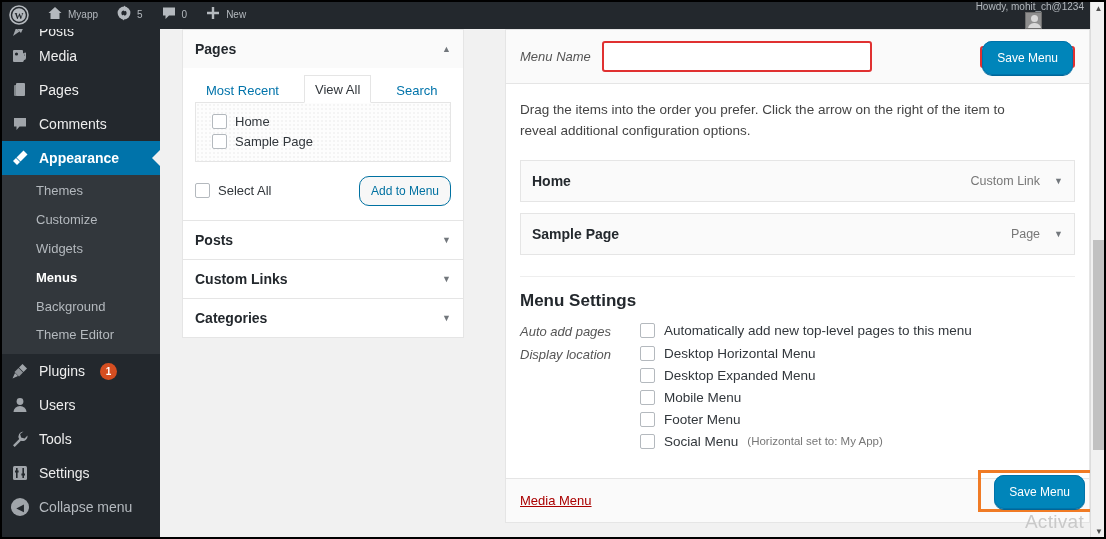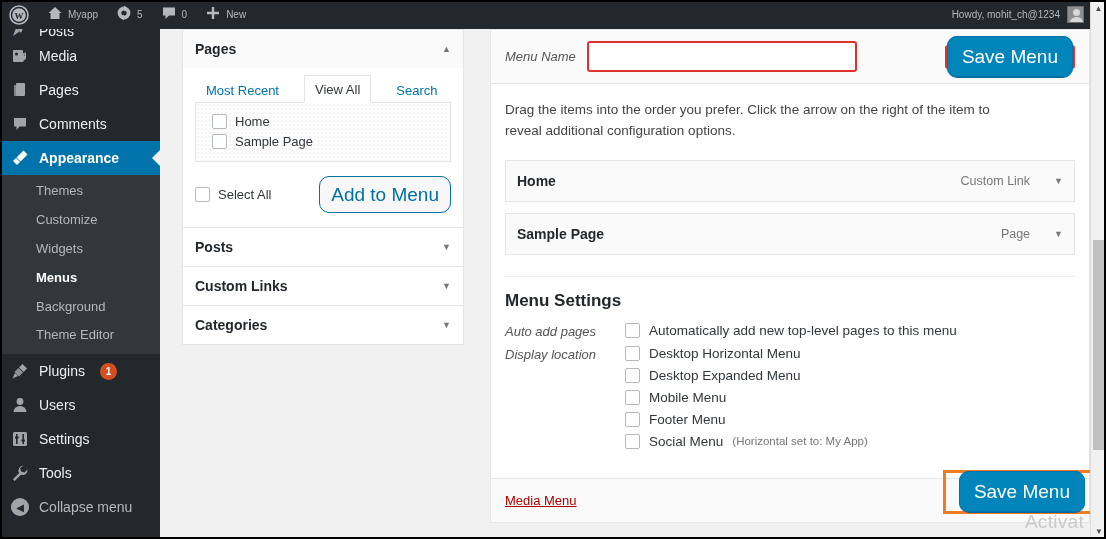--- a/index.html
+++ b/index.html
@@ -11,21 +11,21 @@
   }
   #app { position: relative; width: 1106px; height: 539px; background:#f1f1f1; }
 
   
   .adminbar {
     position: absolute; top: 0; left: 0; width: 1090px; height: 29px;
     background: #23282d; color: #b4b9be;
     display: flex; align-items: center; font-size: 13px; z-index: 40;
   }
   .ab-item { display:flex; align-items:center; height:29px; padding:0 9px; gap:5px; color:#b4b9be; cursor:pointer; white-space:nowrap; }
-  .ab-right { margin-left:auto; display:flex; align-items:center; padding-right:6px; }
+  .ab-right { margin-left:auto; display:flex; align-items:center; padding-right:6px;flex-direction:column; }
   .ab-label { font-size:10px; }
   .avatar {
     width:17px; height:17px; margin-left:7px; background:#8f8f8f;
     display:inline-block; position:relative; border:1px solid #6d6d6d; overflow:hidden;
   }
   .avatar::before { content:""; position:absolute; left:5px; top:2px; width:7px; height:7px; border-radius:50%; background:#d8d8d8; }
   .avatar::after { content:""; position:absolute; left:2px; top:10px; width:13px; height:8px; border-radius:6px 6px 0 0; background:#d8d8d8; }
   .wp-logo { width:20px; height:20px; }
   .icn { display:inline-block; vertical-align:middle; }
 
@@ -90,48 +90,48 @@
     border:1px solid #e5e5e5; background:#fdfdfd; padding:9px 10px; min-height:60px;
     background-image: radial-gradient(#f4f4f4 1px, transparent 1px); background-size:4px 4px;
   }
   .chk-row { display:flex; align-items:center; gap:8px; padding:2px 0 3px 6px; font-size:13px; color:#32373c; }
   .cbx {
     width:15px; height:15px; border:1px solid #b4b9be; background:#fff; border-radius:2px;
     flex:none; cursor:pointer;
   }
   .panel-actions { display:flex; align-items:center; justify-content:space-between; padding-top:14px; }
   .btn {
-    font-size:19px; line-height:1; padding:8px 11px; border-radius:10px; cursor:pointer; white-space:nowrap;
+    font-size:12px; line-height:1; padding:8px 11px; border-radius:10px; cursor:pointer; white-space:nowrap;
   }
   .btn-secondary { background:#f7f7f7; border:1px solid #0071a1; color:#0071a1; }
   .btn-primary { background:#0085ba; border:1px solid #0073aa; color:#fff; box-shadow:0 1px 0 #006799; }
 
   
-  .right-col { position:absolute; left:330px; top:0; right:0px; }
+  .right-col { position:absolute; left:345px; top:0; right:0px; }
   .menu-box { background:#fff; border:1px solid #e5e5e5; }
   .menu-name-row {
     display:flex; align-items:center; padding:11px 14px; background:#fafafa; border-bottom:1px solid #e5e5e5;
   }
   .menu-name-label { font-style:italic; font-size:13px; color:#555; width:82px; flex:none; }
   .menu-name-input {
     flex:1; max-width:270px; height:31px; border:2px solid #e03131; border-radius:3px; background:#fff;
     padding:0 8px; font-size:14px; font-family:"Liberation Sans", sans-serif; outline:none;
   }
   .save-top-wrap { margin-left:auto; border:2px solid #e03131; border-radius:3px; padding:0; }
   .save-top { padding:9px 14px; }
   .helper {
     font-size:13.5px; color:#444; line-height:1.55; padding:16px 14px 14px 14px; max-width:530px;
   }
   .menu-rows { padding:4px 14px 10px 14px; }
   .menu-row {
     display:flex; align-items:center; justify-content:space-between;
     background:#fafafa; border:1px solid #e5e5e5; padding:12px 11px; margin-bottom:11px; cursor:move;
   }
   .menu-row-title { font-size:14px; font-weight:700; color:#23282d; }
-  .menu-row-right { display:flex; align-items:center; gap:24px; }
+  .menu-row-right { display:flex; align-items:center; gap:14px; }
   .menu-row-type { font-size:12.5px; color:#777; }
   .row-caret { color:#72777c; font-size:9px; }
   .settings-wrap { border-top:1px solid #eee; margin:0 14px; padding:14px 0 8px 0; }
   .settings-title { font-size:17px; font-weight:700; color:#23282d; margin-bottom:12px; }
   .setting-row { display:flex; align-items:flex-start; margin-bottom:7px; }
   .setting-label { font-style:italic; font-size:13px; color:#555; width:120px; flex:none; padding-top:1px; }
   .setting-options { display:flex; flex-direction:column; gap:7px; }
   .opt { display:flex; align-items:center; gap:9px; font-size:13.5px; color:#32373c; }
   .opt .note { color:#777; font-size:11.5px; }
   .footer-bar {
@@ -291,37 +291,37 @@
             <circle cx="9" cy="5.5" r="3.4" fill="currentColor"></circle>
             <path d="M2.5 16 a6.5 6 0 0 1 13 0 Z" fill="currentColor"></path>
           </svg>
       </span>
       <span>Users</span>
     </div>
 
     <div class="menu-item">
       <span class="menu-icon">
         <svg width="18" height="18" viewBox="0 0 18 18">
+            <path d="M12.5 1.5 a5 5 0 0 0 -4.3 7.6 L2 15.3 L3.7 17 L9.9 10.8 A5 5 0 0 0 16.5 5.5 L13.6 8.4 L10.1 7.4 L9.1 3.9 Z" fill="currentColor"></path>
+          </svg>
+      </span>
+      <span>Tools</span>
+    </div>
+
+    <div class="menu-item">
+      <span class="menu-icon">
+        <svg width="18" height="18" viewBox="0 0 18 18">
             <rect x="2" y="2" width="14" height="14" rx="1.5" fill="currentColor"></rect>
             <rect x="5" y="4" width="1.6" height="10" fill="#23282d"></rect>
             <rect x="4" y="6.5" width="3.6" height="2" fill="#23282d"></rect>
             <rect x="11.4" y="4" width="1.6" height="10" fill="#23282d"></rect>
             <rect x="10.4" y="9.5" width="3.6" height="2" fill="#23282d"></rect>
           </svg>
       </span>
       <span>Settings</span>
-    </div>
-
-    <div class="menu-item">
-      <span class="menu-icon">
-        <svg width="18" height="18" viewBox="0 0 18 18">
-            <path d="M12.5 1.5 a5 5 0 0 0 -4.3 7.6 L2 15.3 L3.7 17 L9.9 10.8 A5 5 0 0 0 16.5 5.5 L13.6 8.4 L10.1 7.4 L9.1 3.9 Z" fill="currentColor"></path>
-          </svg>
-      </span>
-      <span>Tools</span>
     </div>
 
     <div class="menu-item collapse-row">
       <span class="menu-icon">
         <span class="collapse-icon">◀</span>
       </span>
       <span>Collapse menu</span>
     </div>
   </div>
 

